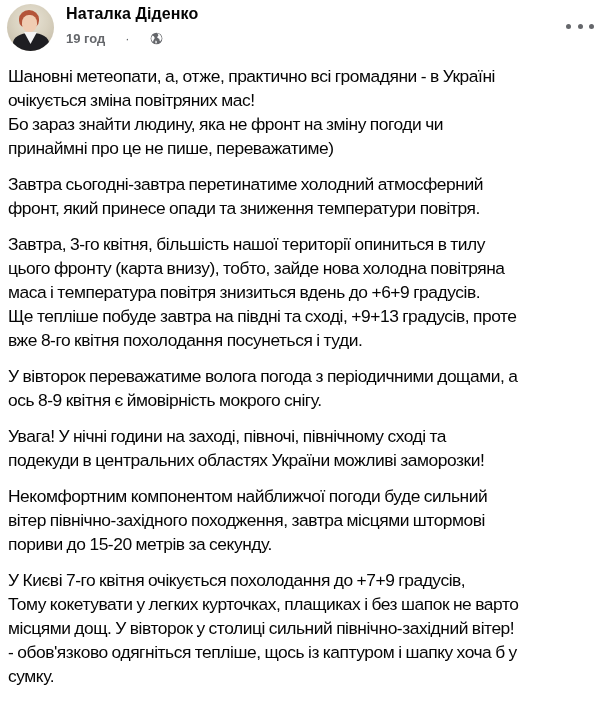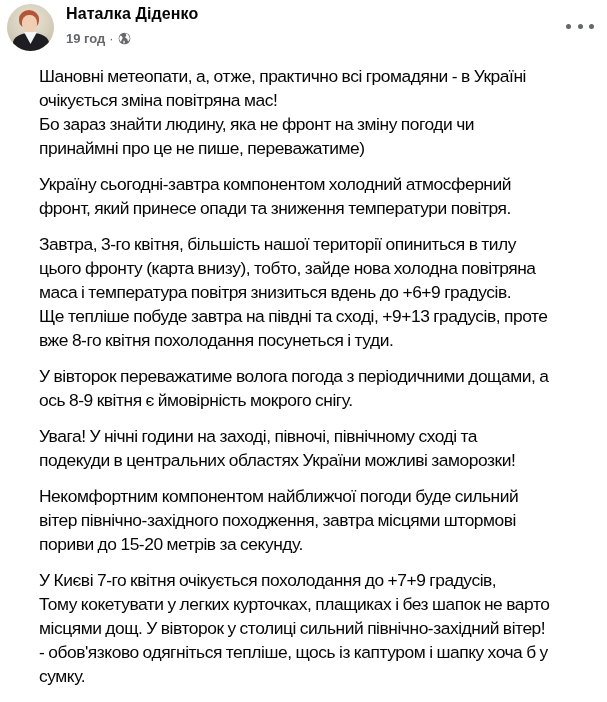--- a/index.html
+++ b/index.html
@@ -83,21 +83,21 @@
       letter-spacing: 0.1px;
     }
     .meta {
       position: absolute;
       left: 66px;
       top: 31px;
       font-size: 13px;
       color: #65676b;
       display: flex;
       align-items: center;
-      gap: 4px;
+      gap: 20px;
     }
     .meta .time {
       font-weight: bold;
       color: #65676b;
     }
     .meta .dot {
       color: #65676b;
     }
     .globe-icon {
       width: 13px;
@@ -132,21 +132,20 @@
       color: #050505;
       letter-spacing: -0.45px;
       word-spacing: -0.5px;
     }
     .para {
       margin: 0 0 12px 0;
     }
     .para .line {
       display: block;
       white-space: nowrap;
-      margin-left: 31px;
     }
   </style>
 </head>
 <body>
 
 <div class="post">
 
   <div class="header">
     <div class="avatar">
       <div class="hair"></div>
@@ -173,26 +172,26 @@
     <div class="more-button">
       <span></span>
       <span></span>
       <span></span>
     </div>
   </div>
 
   <div class="body-text">
     <p class="para">
       <span class="line">Шановні метеопати, а, отже, практично всі громадяни - в Україні</span>
-      <span class="line">очікується зміна повітряна мас!</span>
+      <span class="line">очікується зміна повітряних мас!</span>
       <span class="line">Бо зараз знайти людину, яка не фронт на зміну погоди чи</span>
       <span class="line">принаймні про це не пише, переважатиме)</span>
     </p>
     <p class="para">
-      <span class="line">Україну сьогодні-завтра компонентом холодний атмосферний</span>
+      <span class="line">Завтра сьогодні-завтра перетинатиме холодний атмосферний</span>
       <span class="line">фронт, який принесе опади та зниження температури повітря.</span>
     </p>
     <p class="para">
       <span class="line">Завтра, 3-го квітня, більшість нашої території опиниться в тилу</span>
       <span class="line">цього фронту (карта внизу), тобто, зайде нова холодна повітряна</span>
       <span class="line">маса і температура повітря знизиться вдень до +6+9 градусів.</span>
       <span class="line">Ще тепліше побуде завтра на півдні та сході, +9+13 градусів, проте</span>
       <span class="line">вже 8-го квітня похолодання посунеться і туди.</span>
     </p>
     <p class="para">

